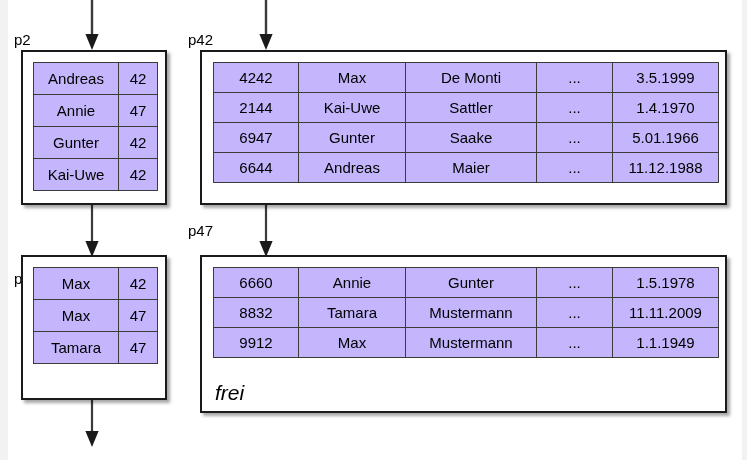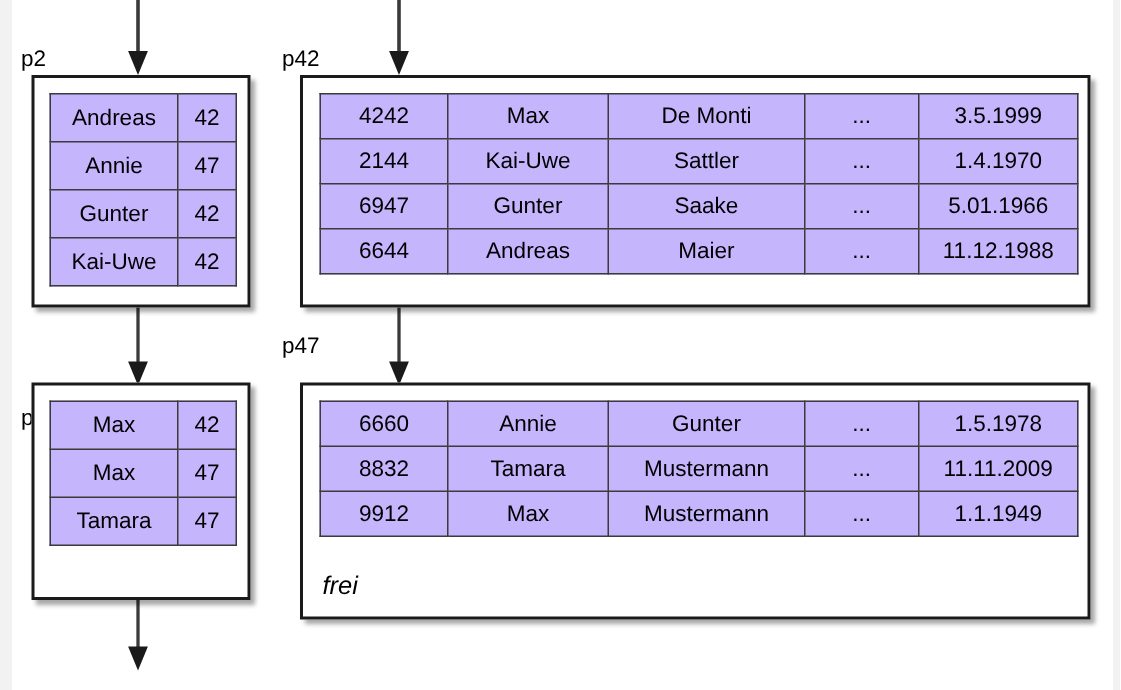--- a/index.html
+++ b/index.html
@@ -60,21 +60,21 @@
     padding: 0;
     height: 29px;
     white-space: nowrap;
   }
   .rec-table.small td { font-size: 15px; height: 31px; }
 
   
   .frei {
     position: absolute;
     font-style: italic;
-    font-size: 17px;
+    font-size: 21px;
     color: #000000;
   }
 
   
   .arrow { position: absolute; }
 </style>
 </head>
 <body>
 
 <div id="canvas">

